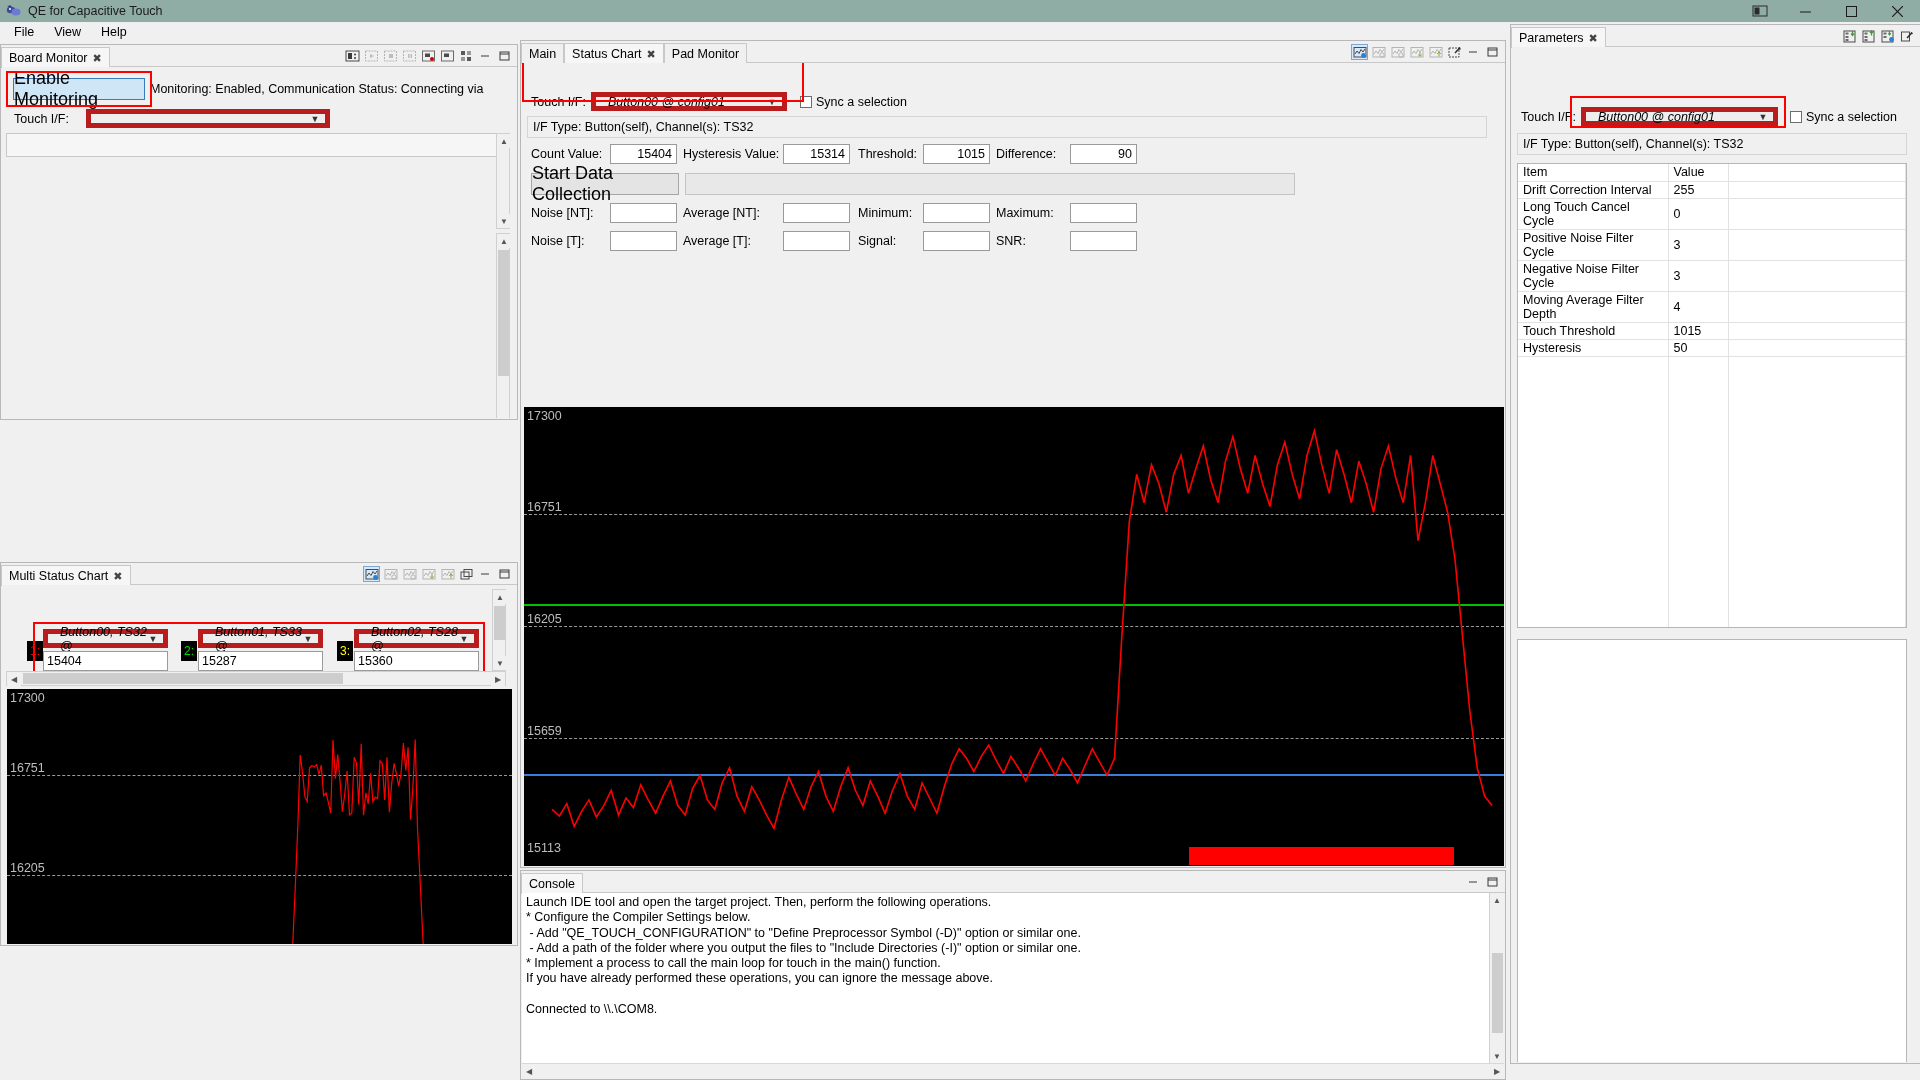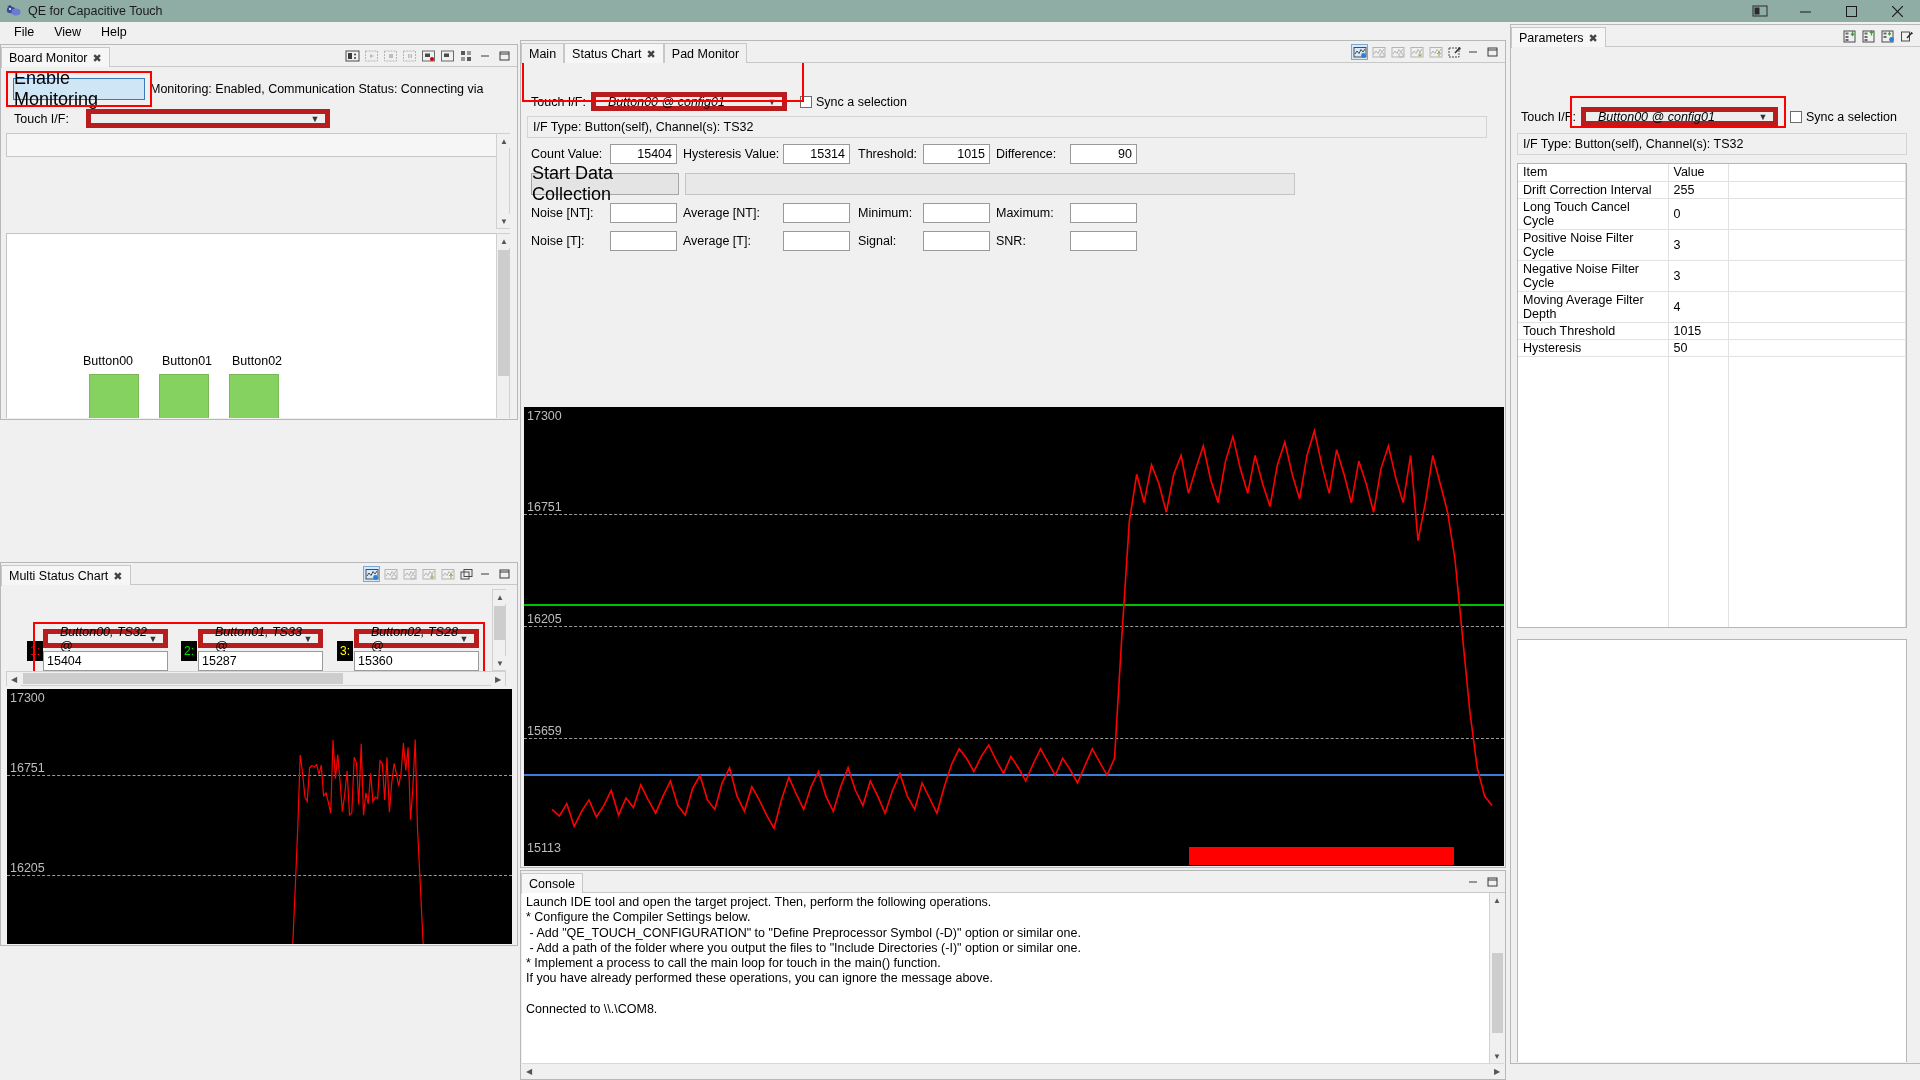--- a/index.html
+++ b/index.html
@@ -235,28 +235,20 @@
         <span></span>
         <span class="arrow">▼</span>
       </div>
 
       <div style="position:absolute; left:4px; top:66px; width:500px; height:24px; border:1px solid #c8c8c8; background:#f6f6f6;"></div>
       <div class="vscroll" style="left:494px; top:66px; width:14px; height:96px; border:1px solid #d0d0d0;">
         <div class="sb-arrow" style="position:absolute;top:0;">▲</div>
         <div class="sb-arrow" style="position:absolute;bottom:0;">▼</div>
       </div>
 
-      <div style="position:absolute; left:4px; top:166px; width:504px; height:212px; background:#fff; border:1px solid #c4c4c4;">
-        <div style="position:absolute; left:76px; top:120px; font-size:12.5px;">Button00</div>
-        <div style="position:absolute; left:155px; top:120px; font-size:12.5px;">Button01</div>
-        <div style="position:absolute; left:225px; top:120px; font-size:12.5px;">Button02</div>
-        <div style="position:absolute; left:82px; top:140px; width:50px; height:50px; background:#86d260; border:1px solid #7ab857;"></div>
-        <div style="position:absolute; left:152px; top:140px; width:50px; height:50px; background:#86d260; border:1px solid #7ab857;"></div>
-        <div style="position:absolute; left:222px; top:140px; width:50px; height:50px; background:#86d260; border:1px solid #7ab857;"></div>
-      </div>
       <div class="vscroll" style="left:494px; top:166px; width:14px; height:212px; border:1px solid #d0d0d0;">
         <div class="sb-arrow" style="position:absolute;top:0;">▲</div>
         <div class="sb-thumb" style="left:1px; top:16px; width:11px; height:126px;"></div>
         <div class="sb-arrow" style="position:absolute;bottom:0;">▼</div>
       </div>
       <div class="hscroll" style="left:4px; top:378px; width:504px; height:15px; border:1px solid #d0d0d0;">
         <div class="sb-arrow" style="position:absolute;left:0;">◀</div>
         <div class="sb-thumb" style="left:16px; top:1px; width:258px; height:11px;"></div>
         <div class="sb-arrow" style="position:absolute;right:0;">▶</div>
       </div>

